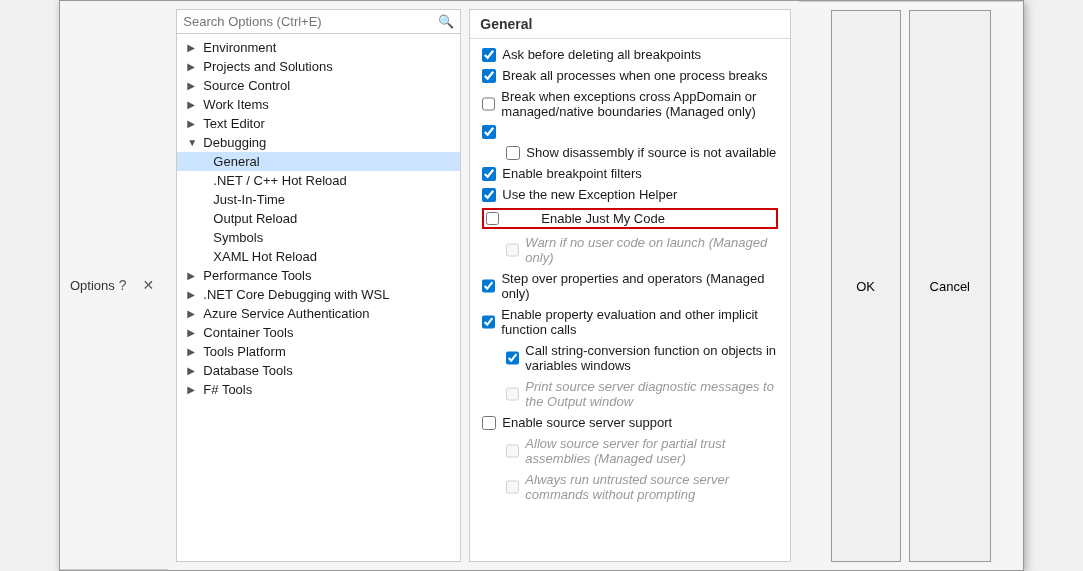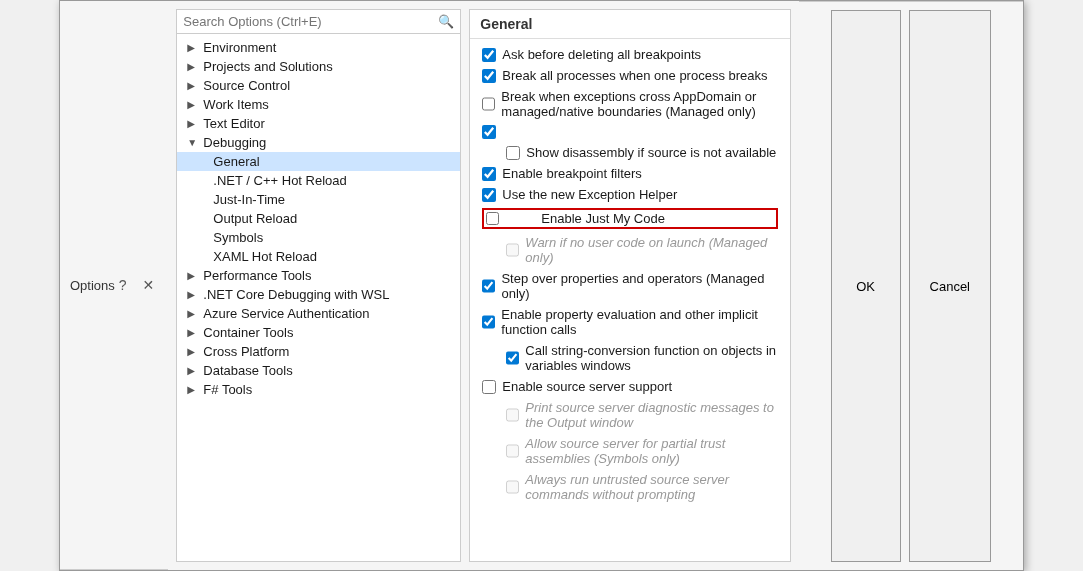--- a/index.html
+++ b/index.html
@@ -239,21 +239,21 @@
           <div class="tree-item">
             <span class="arrow">▶</span>
             <span>Azure Service Authentication</span>
           </div>
           <div class="tree-item">
             <span class="arrow">▶</span>
             <span>Container Tools</span>
           </div>
           <div class="tree-item">
             <span class="arrow">▶</span>
-            <span>Cross Platform</span>
+            <span>Tools Platform</span>
           </div>
           <div class="tree-item">
             <span class="arrow">▶</span>
             <span>Database Tools</span>
           </div>
           <div class="tree-item">
             <span class="arrow">▶</span>
             <span>F# Tools</span>
           </div>
         </div>
@@ -303,31 +303,31 @@
             <label for="opt11">Step over properties and operators (Managed only)</label>
           </div>
           <div class="option-row">
             <input type="checkbox" id="opt12" checked="" style="">
             <label for="opt12">Enable property evaluation and other implicit function calls</label>
           </div>
           <div class="option-row indented">
             <input type="checkbox" id="opt13" checked="" style="">
             <label for="opt13">Call string-conversion function on objects in variables windows</label>
           </div>
+          <div class="option-row indented">
+            <input type="checkbox" id="opt15" disabled="" style="">
+            <label for="opt15" class="disabled">Print source server diagnostic messages to the Output window</label>
+          </div>
           <div class="option-row">
             <input type="checkbox" id="opt14" style="">
             <label for="opt14">Enable source server support</label>
           </div>
           <div class="option-row indented">
-            <input type="checkbox" id="opt15" disabled="" style="">
-            <label for="opt15" class="disabled">Print source server diagnostic messages to the Output window</label>
-          </div>
-          <div class="option-row indented">
             <input type="checkbox" id="opt16" disabled="" style="">
-            <label for="opt16" class="disabled">Allow source server for partial trust assemblies (Symbols only)</label>
+            <label for="opt16" class="disabled">Allow source server for partial trust assemblies (Managed user)</label>
           </div>
           <div class="option-row indented">
             <input type="checkbox" id="opt17" disabled="" style="">
             <label for="opt17" class="disabled">Always run untrusted source server commands without prompting</label>
           </div>
         </div>
     </div>
   </div>
 
   <div class="dialog-footer">

